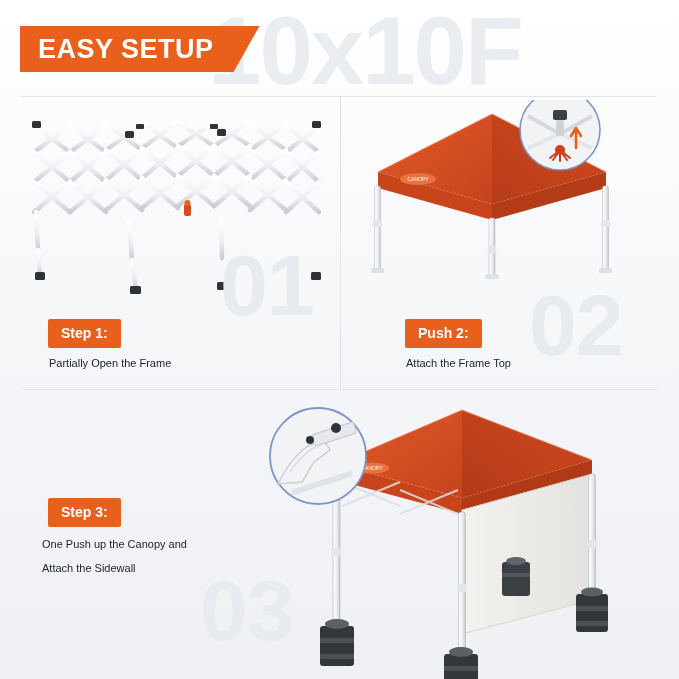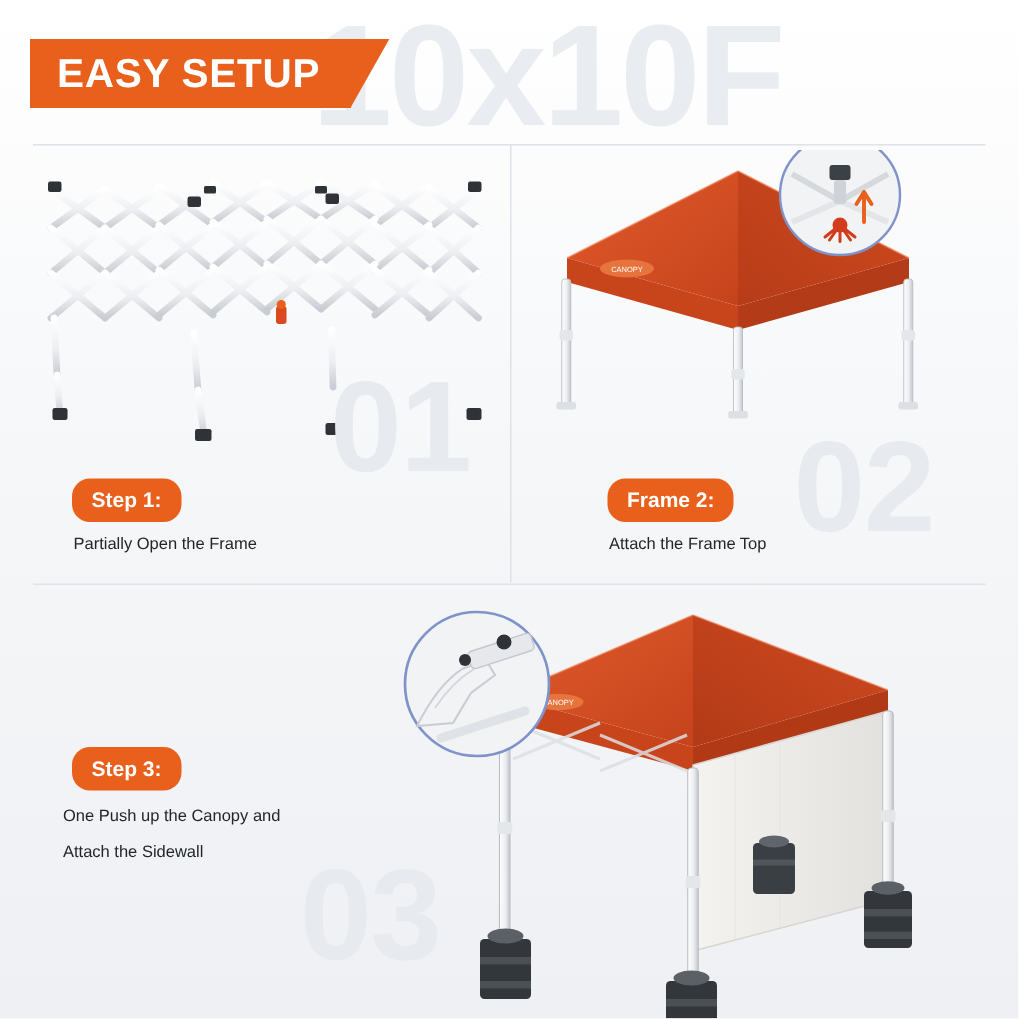--- a/index.html
+++ b/index.html
@@ -77,21 +77,21 @@
   }
 
   
   .step-pill {
     position: absolute;
     background: #e8601c;
     color: #fff;
     font-size: 14px;
     font-weight: bold;
     padding: 6px 13px 7px 13px;
-    border-radius: 12px;
+    border-radius: 2px;
   }
   .step-caption {
     position: absolute;
     font-size: 11px;
     color: #22262b;
     line-height: 1.45;
   }
 
   
   .illus { position: absolute; }
@@ -260,21 +260,21 @@
         <g>
           <circle cx="208" cy="50" r="5" fill="#d23b1c"></circle>
           <path d="M208,50 L198,58 M208,50 L218,58 M208,50 L201,60 M208,50 L215,60 M208,50 L208,61" stroke="#d23b1c" stroke-width="2" stroke-linecap="round"></path>
         </g>
       </g>
     </svg>
   </div>
 
   <div class="ghost-num" style="left:529px; top:236px;margin-top:40px;">02</div>
 
-  <div class="step-pill" style="left:405px; top:319px;">Frame 2:</div>
+  <div class="step-pill" style="left:405px; top:319px;">Push 2:</div>
   <div class="step-caption" style="left:406px; top:356px;">Attach the Frame Top</div>
 
   <div class="illus" style="left:250px; top:398px; width:425px; height:281px;">
     <svg width="425" height="281" viewBox="0 0 425 281" xmlns="http://www.w3.org/2000/svg">
       <defs>
         <linearGradient id="roofL3" x1="0" y1="0" x2="1" y2="1">
           <stop offset="0%" stop-color="#e15b2c"></stop>
           <stop offset="100%" stop-color="#c5431c"></stop>
         </linearGradient>
         <linearGradient id="roofR3" x1="1" y1="0" x2="0" y2="1">

